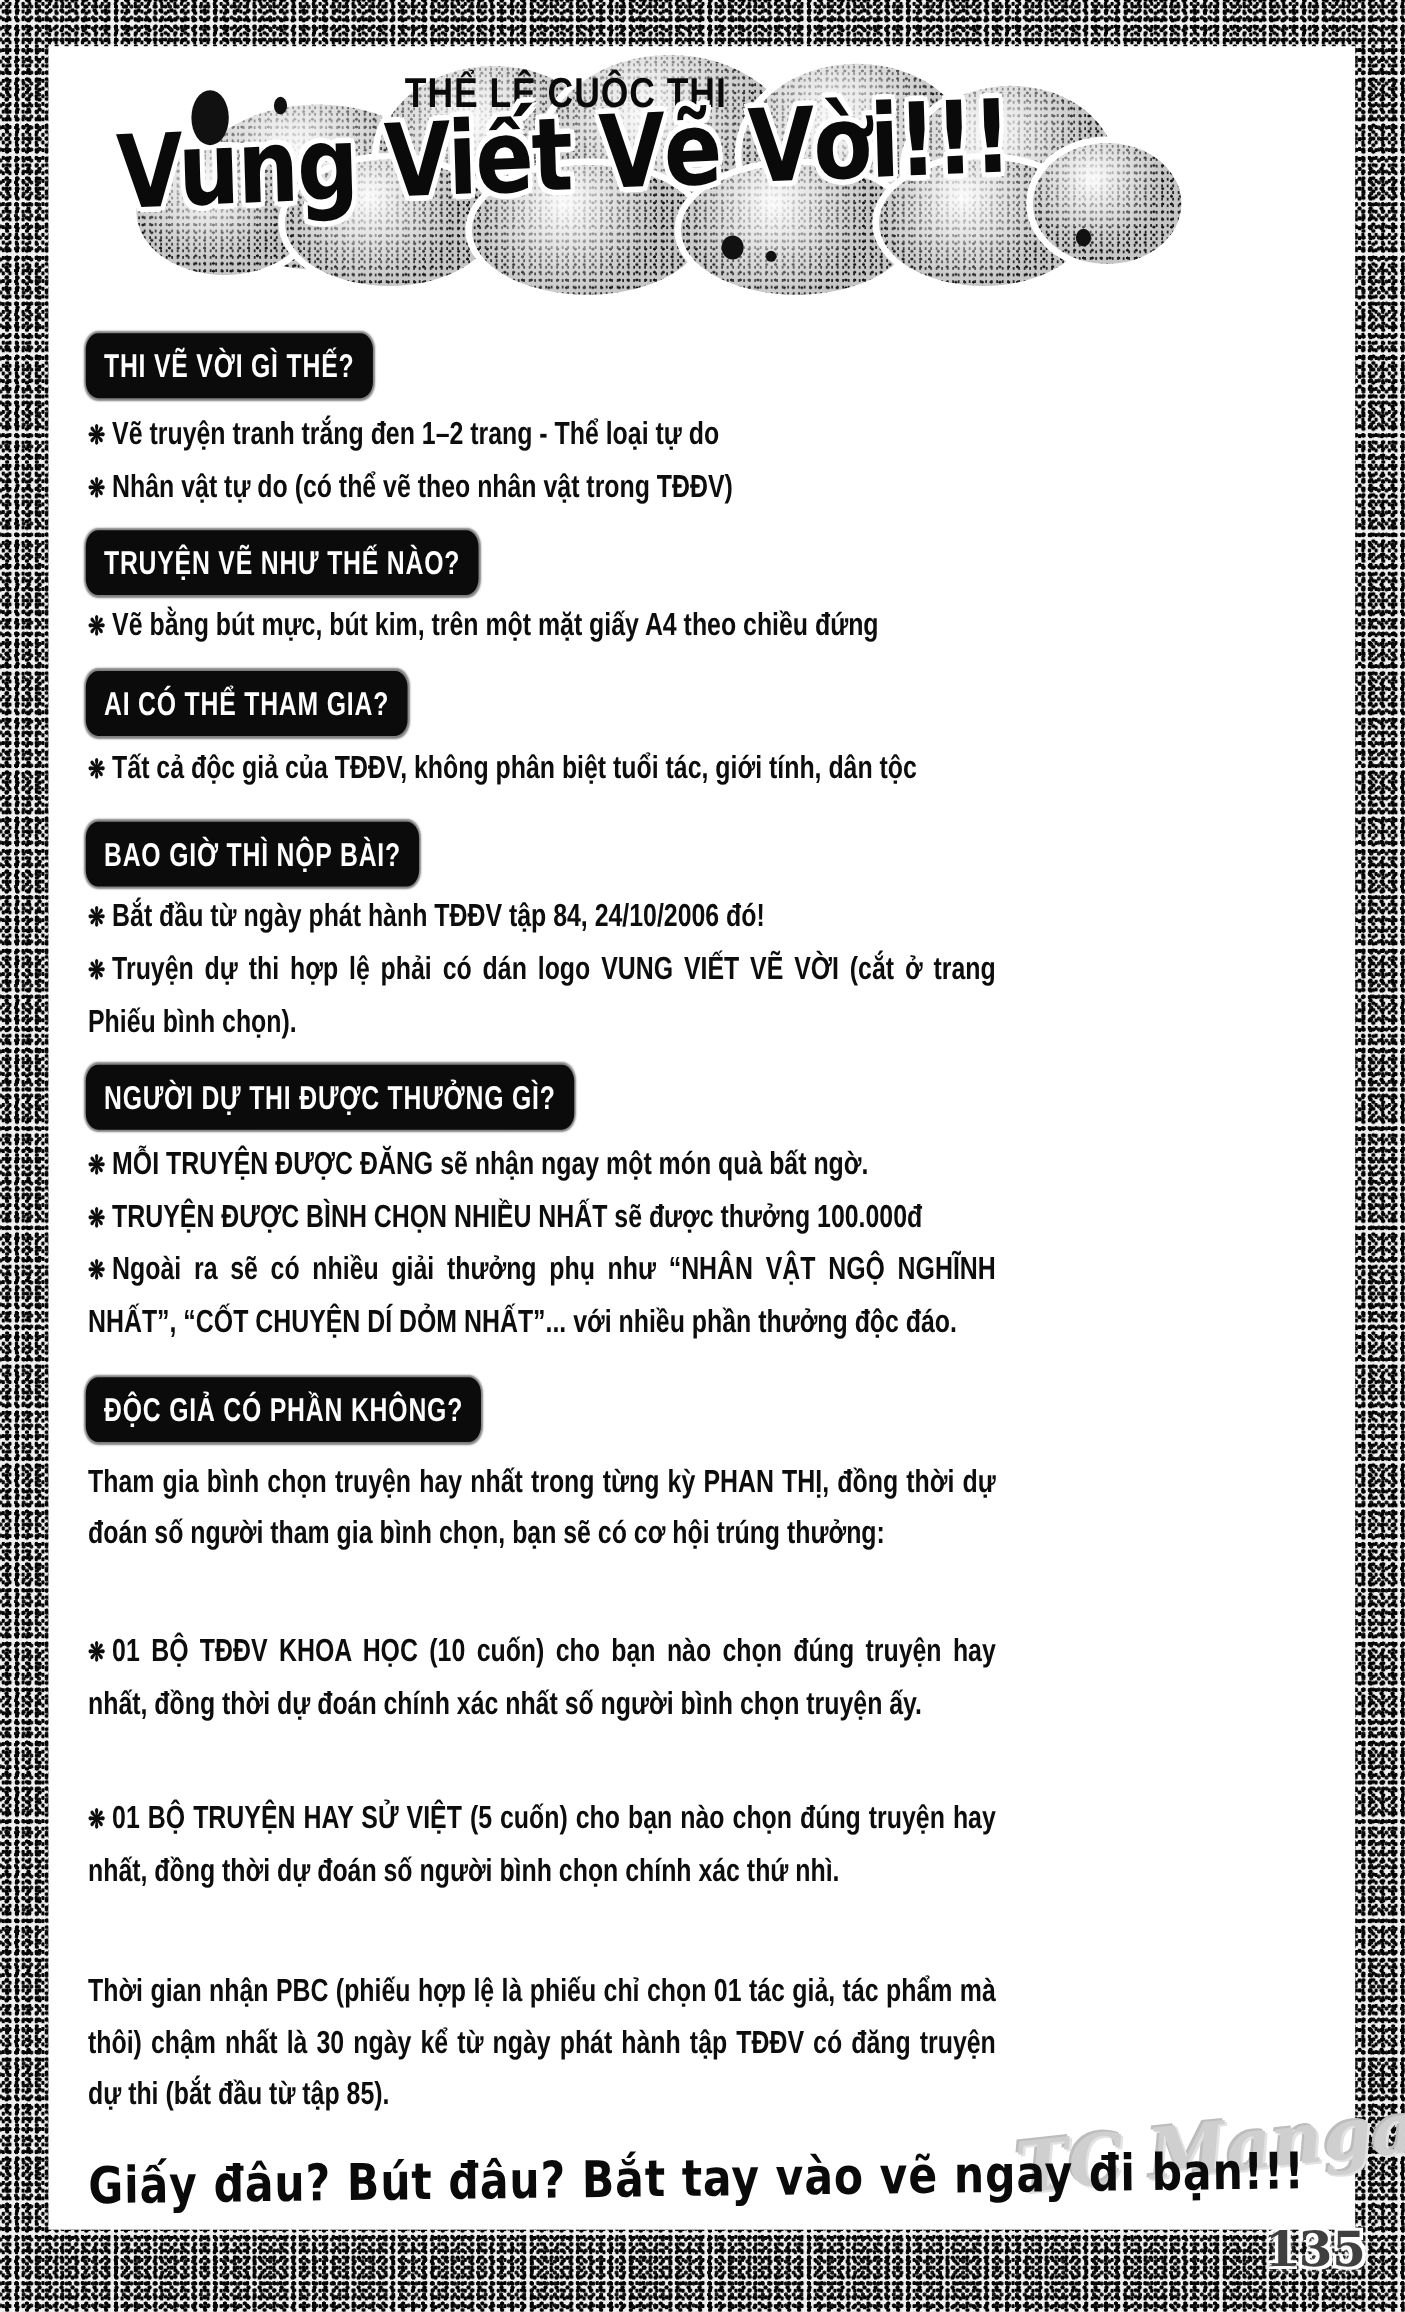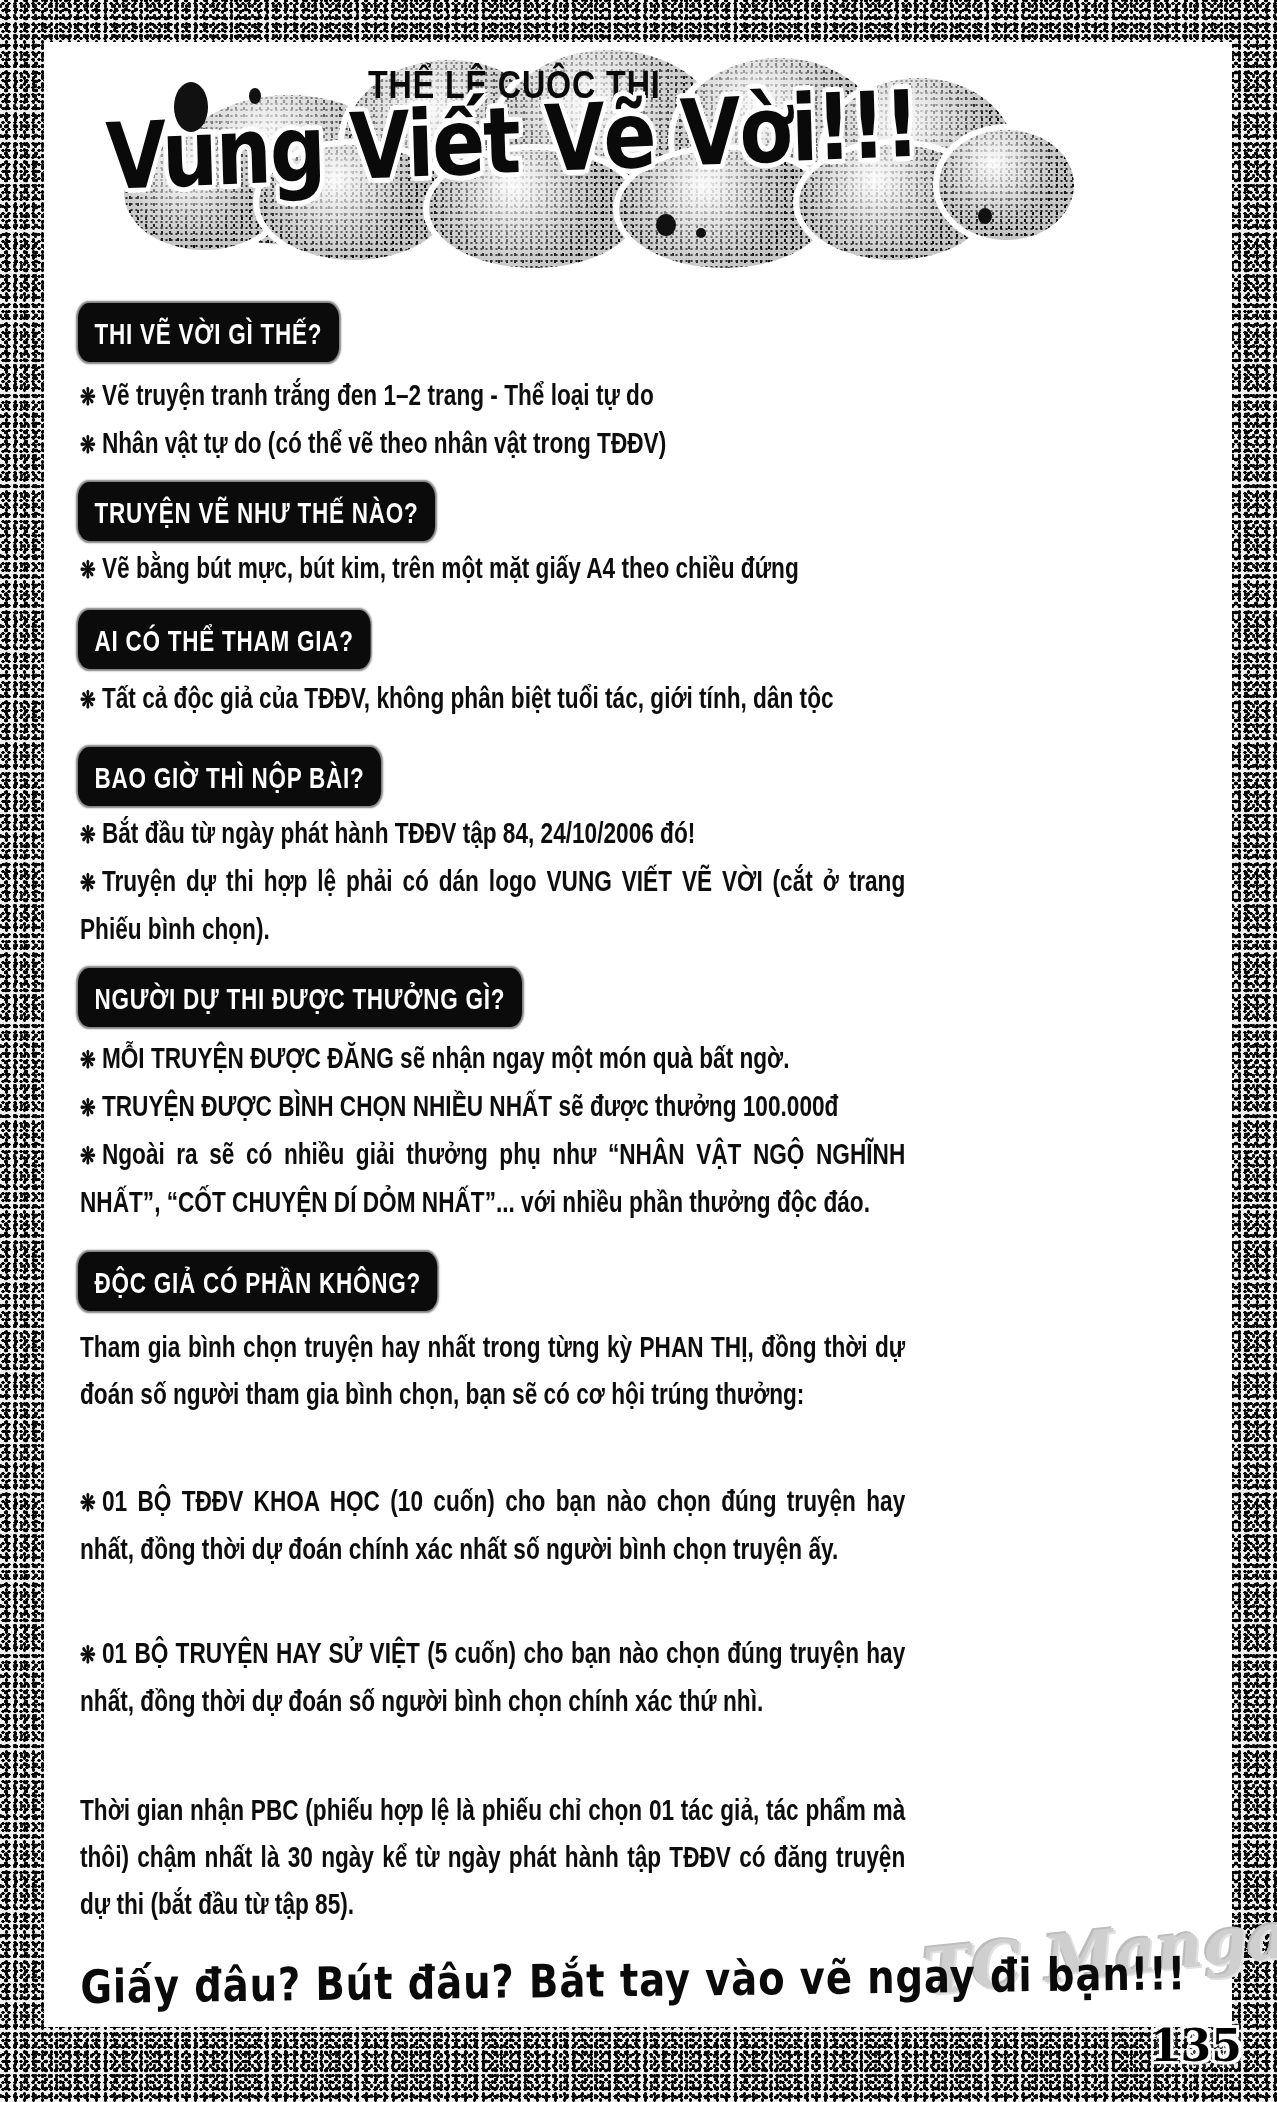--- a/index.html
+++ b/index.html
@@ -72,21 +72,21 @@
     text-shadow:2px 2px 0 #e2e2e2,-2px -2px 0 #bdbdbd;
   }
   .callout{
     position:absolute;left:36px;top:1918px;white-space:nowrap;
     font-family:"DejaVu Sans",sans-serif;font-weight:900;font-size:46px;
     color:#0a0a0a;letter-spacing:1px;
     transform:scaleX(.84) rotate(-.6deg);transform-origin:0 0;
   }
   .pageno{
     position:absolute;left:1150px;top:2020px;
-    font-family:"DejaVu Serif",serif;font-weight:700;font-size:44px;color:#000000;
+    font-family:"DejaVu Serif",serif;font-weight:700;font-size:44px;color:#404040;
     text-shadow:-3px -3px 0 #fff,3px -3px 0 #fff,-3px 3px 0 #fff,3px 3px 0 #fff,0 0 9px #fff;
   }
 </style>
 </head>
 <body>
 
 <div class="paper">
 
   <div class="cloud">
     <div class="blob" style="left:90px;top:45px;width:230px;height:150px"></div>

